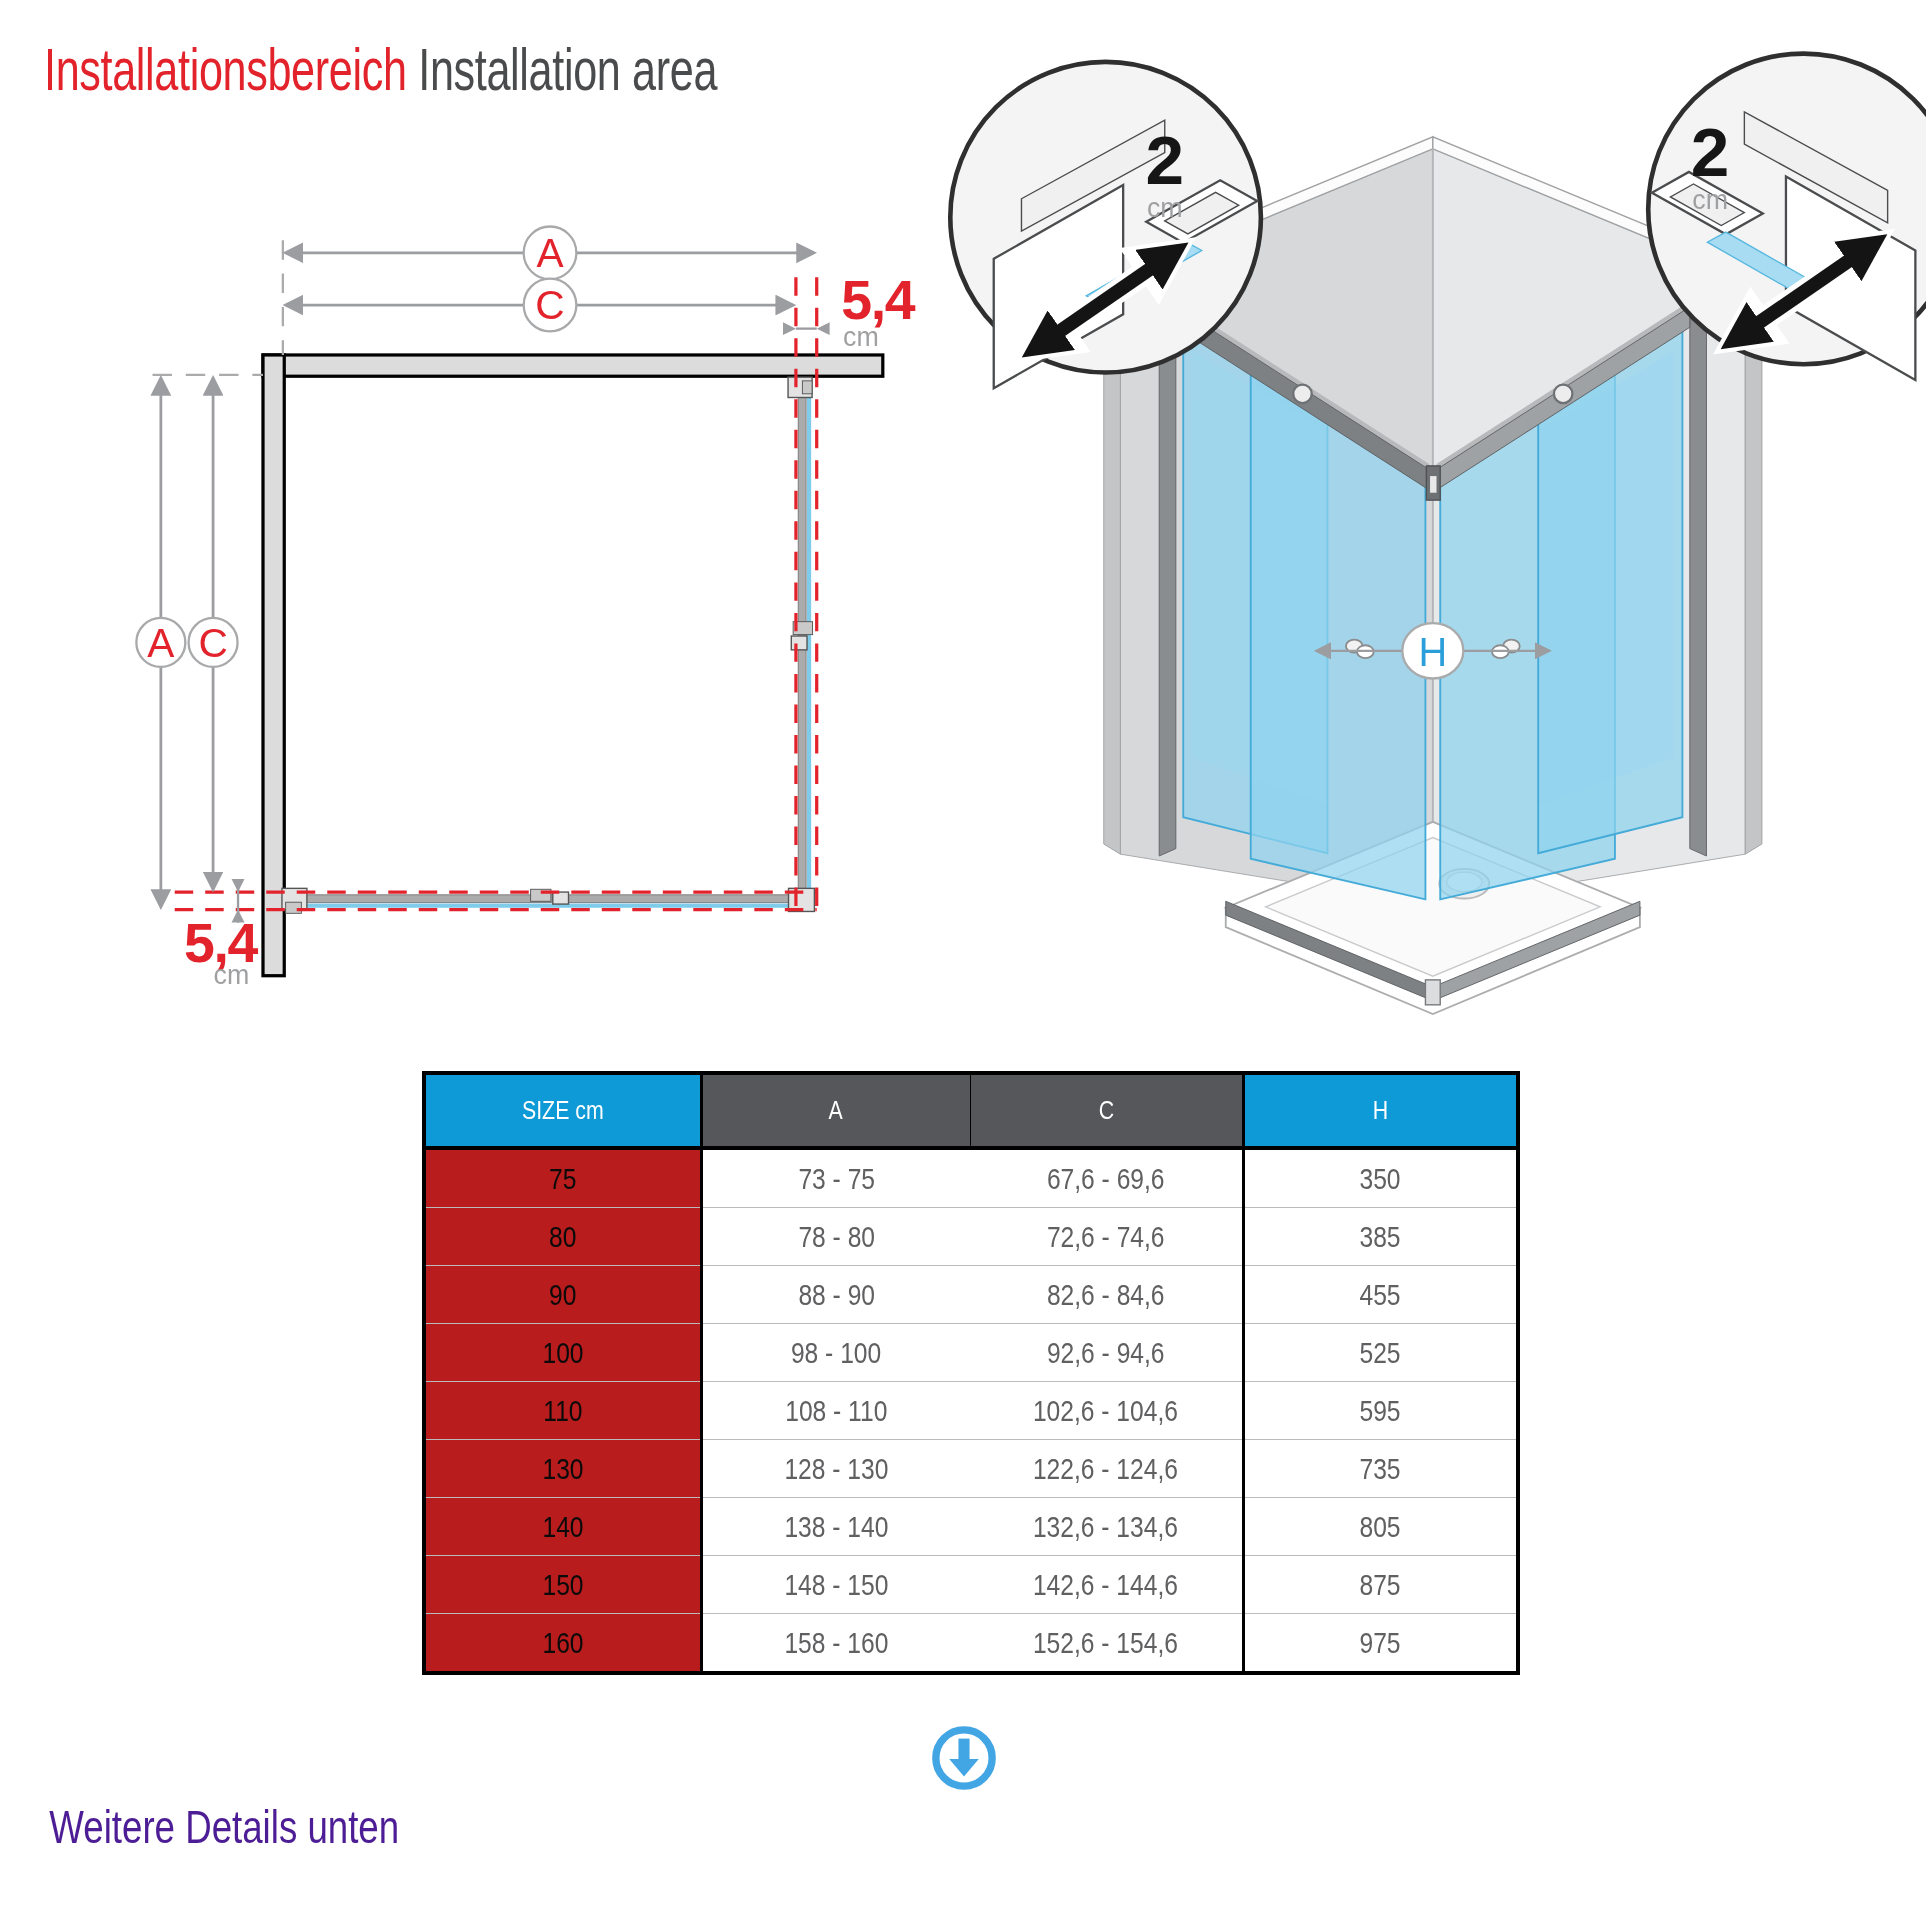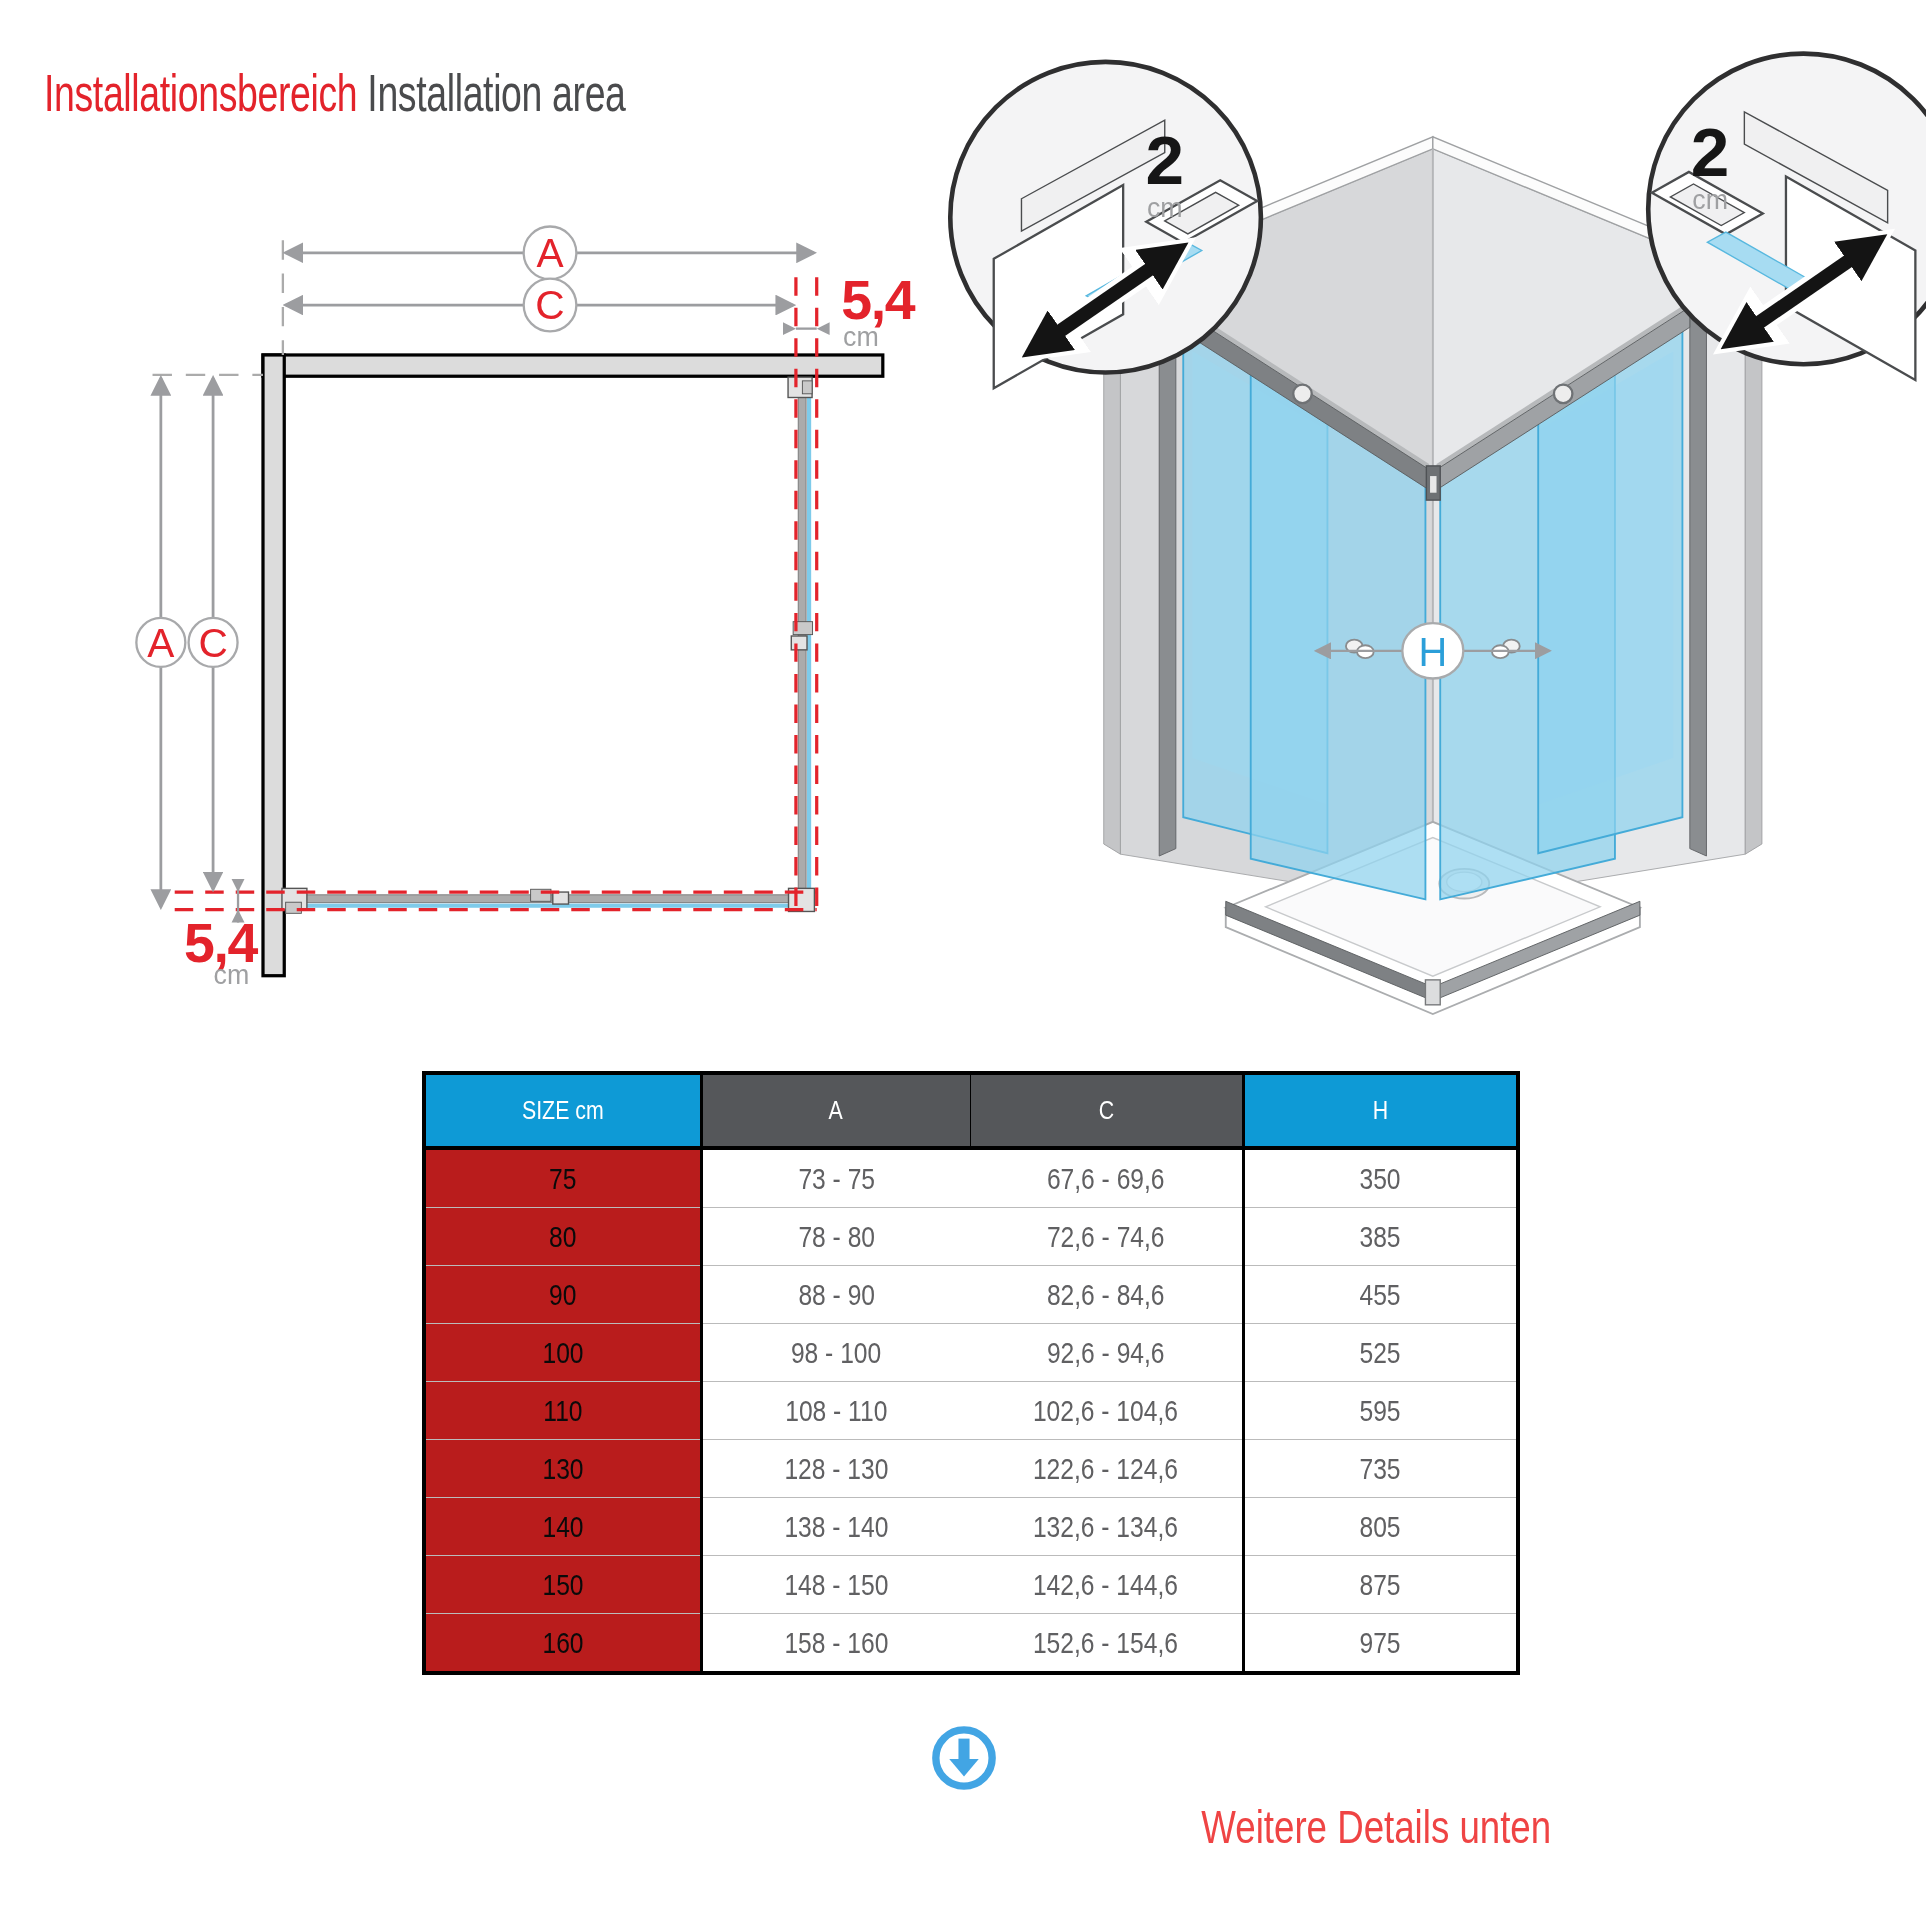--- a/index.html
+++ b/index.html
@@ -4,21 +4,21 @@
 <style>
   html,body{margin:0;padding:0;background:#fff;}
   #canvas{position:relative;width:1926px;height:1926px;background:#ffffff;overflow:hidden;
           font-family:"Liberation Sans","DejaVu Sans",sans-serif;}
   .cnd-l{display:inline-block;transform:scaleX(.72);transform-origin:0 50%;white-space:nowrap;}
   .cnd-c{display:inline-block;transform:scaleX(.78);transform-origin:50% 50%;white-space:nowrap;}
   .cnd{display:inline-block;transform:scaleX(.82);transform-origin:50% 50%;white-space:nowrap;}
 
   
   .hdr{position:absolute;left:44px;top:36px;}
-  .hdr .line1{font-size:52px;line-height:1.12;letter-spacing:-0.5px;margin-top:28px;}
+  .hdr .line1{font-size:60px;line-height:1.12;letter-spacing:-0.5px;}
   .hdr .t-red{color:#E3232B;}
   .hdr .t-gray{color:#4A4B4D;}
   .hdr .line2{font-size:26px;color:#A7A7A6;margin-top:12px;letter-spacing:0;}
 
   
   #art{position:absolute;left:0;top:0;}
   svg text{font-family:"Liberation Sans","DejaVu Sans",sans-serif;}
   .wall{fill:#DCDCDC;stroke:#000;stroke-width:7;}
   .rdash{stroke:#E3232B;stroke-width:7;fill:none;stroke-dasharray:40 26;}
   .gdash{stroke:#ABABAB;stroke-width:5;fill:none;stroke-dasharray:42 30;}
@@ -60,22 +60,22 @@
   .tbl th.dark{background:#55575A;}
   .tbl th.sep-b{border-left:3.7px solid #000;}
   .tbl th.sep-t{border-left:1.4px solid #000;}
   .tbl td{height:55px;font-size:30px;font-weight:400;color:#606062;text-align:center;background:#fff;}
   .tbl td.c-size{background:#b91c1c;color:#0A0A0A;border-right:3.7px solid #000;}
   .tbl td.c-c{border-right:3.7px solid #000;}
   .tbl tbody tr + tr td{border-top:1.4px solid #BBBBBB;}
 
   
   .f-icon{position:absolute;left:928px;top:1722px;width:72px;height:72px;}
-  .f-head{position:absolute;left:0;top:1799px;width:1600px;text-align:right;
-          font-size:47px;color:#ef4444;}
+  .f-head{position:absolute;left:0;top:1799px;width:1600px;text-align:left;
+          font-size:47px;color:#4c1d95;}
   .f-sub{position:absolute;left:0;top:1853px;width:1926px;text-align:center;
          font-size:26px;color:#A3A3A2;}
 </style>
 </head>
 <body>
 
 <div id="canvas">
 
   <div class="hdr">
     <div class="line1"><span class="cnd-l"><span class="t-red">Installationsbereich</span><span class="t-gray">&nbsp;</span><span class="t-gray">Installation area</span></span></div>

